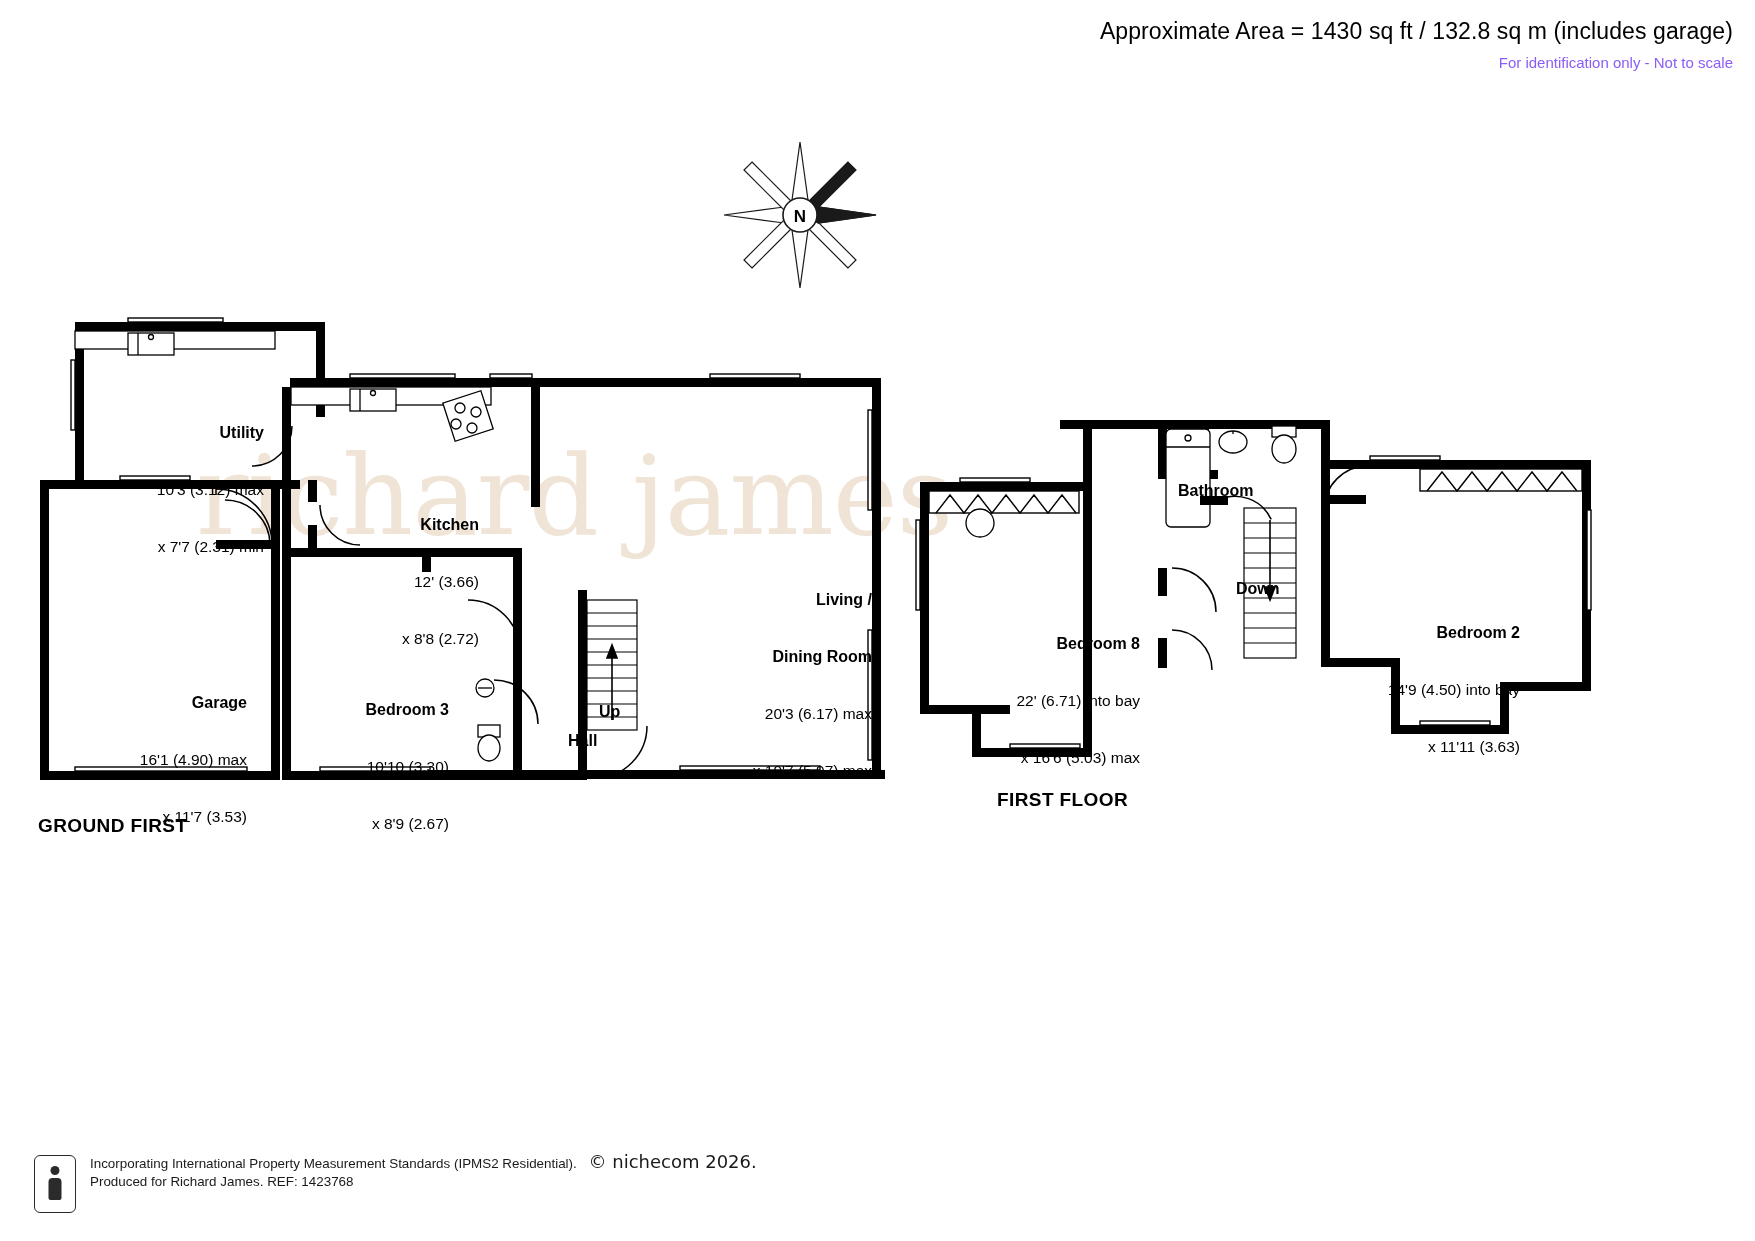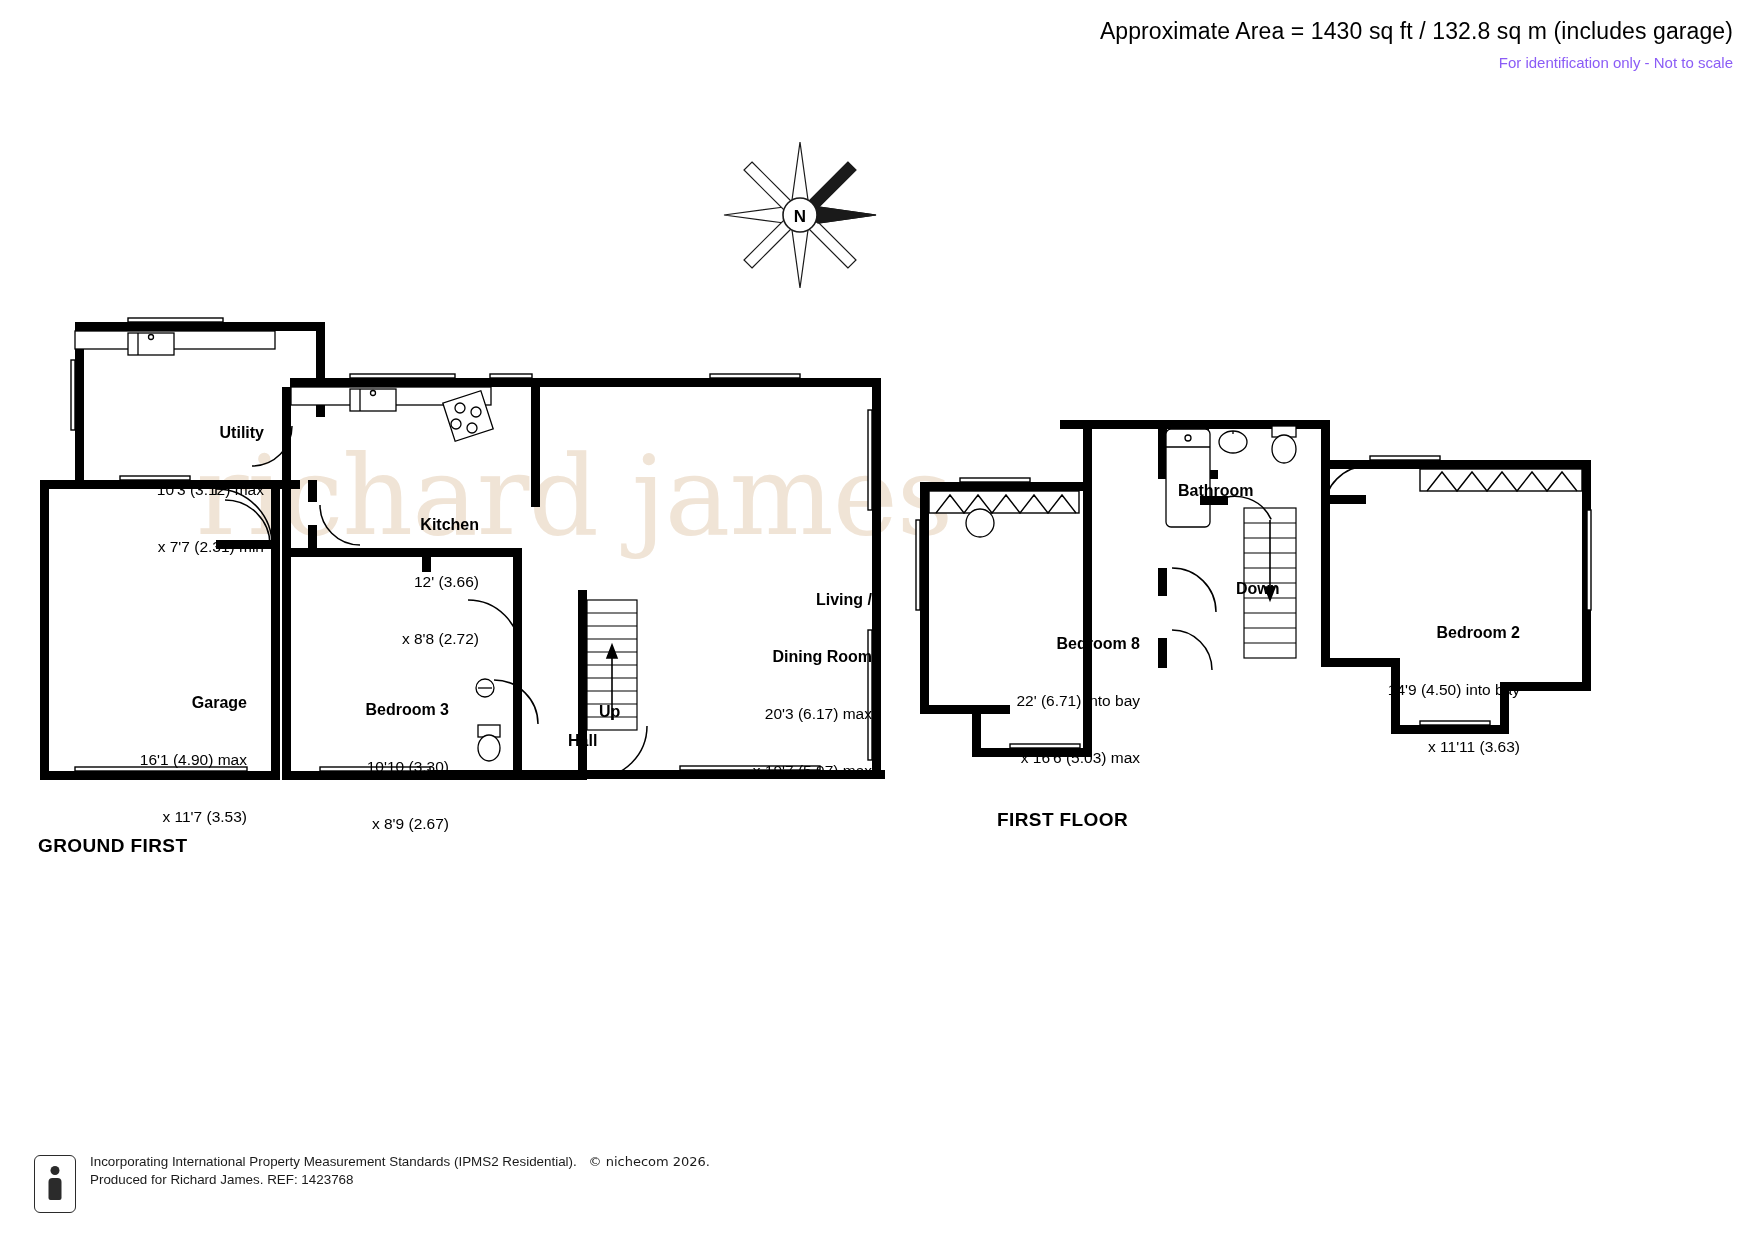--- a/index.html
+++ b/index.html
@@ -65,21 +65,20 @@
   .label b, .label .ttl {
     font-weight: bold;
     font-size: 16px;
   }
   .floor-title {
     position: absolute;
     font-weight: bold;
     font-size: 19px;
     letter-spacing: 0.4px;
     white-space: nowrap;
-    margin-top: 20px;
   }
   .small-lbl {
     position: absolute;
     font-size: 16px;
     font-weight: bold;
     white-space: nowrap;
   }
 
   
   #footer {
@@ -116,21 +115,21 @@
     transform: translateX(-50%);
     width: 13px; height: 22px;
     background: #2b2b2b;
     border-radius: 4px 4px 2px 2px;
   }
   #footer-text {
     font-size: 13.4px;
     line-height: 17.6px;
     color: #1a1a1a;
   }
-  #footer-text .copy { font-size: 13px; }
+  #footer-text .copy { font-size: 18px; }
   .niche { font-family: "DejaVu Sans", sans-serif; }
 </style>
 </head>
 <body>
 
 <div class="canvas">
 
   <div id="header-area">
     <div id="area-title">Approximate Area = 1430 sq ft / 132.8 sq m (includes garage)</div>
     <div id="area-subtitle">For identification only - Not to scale</div>

